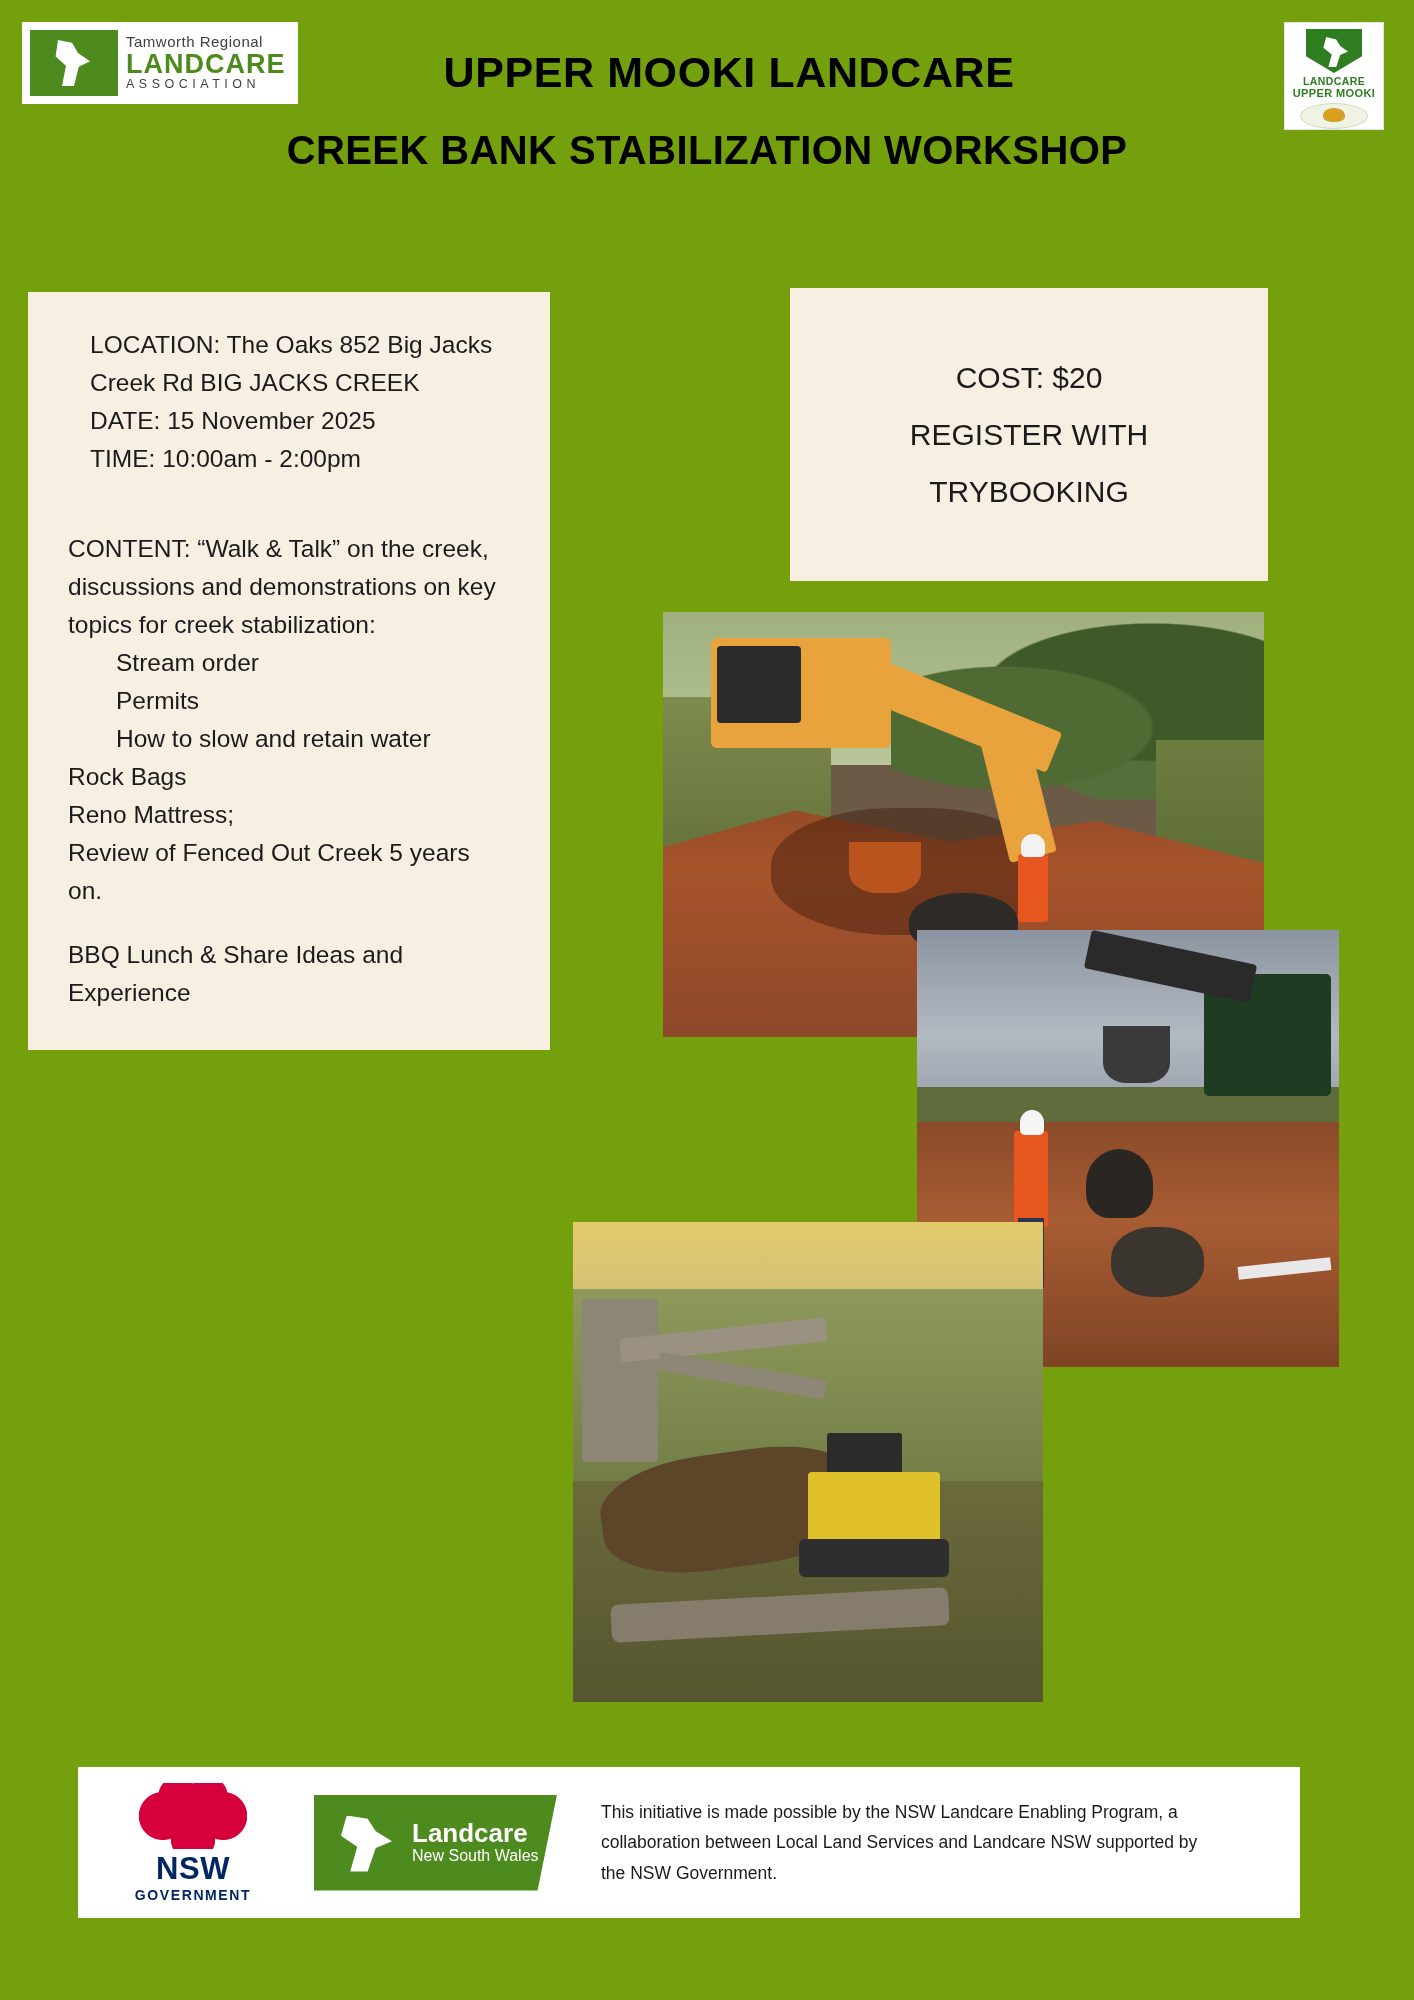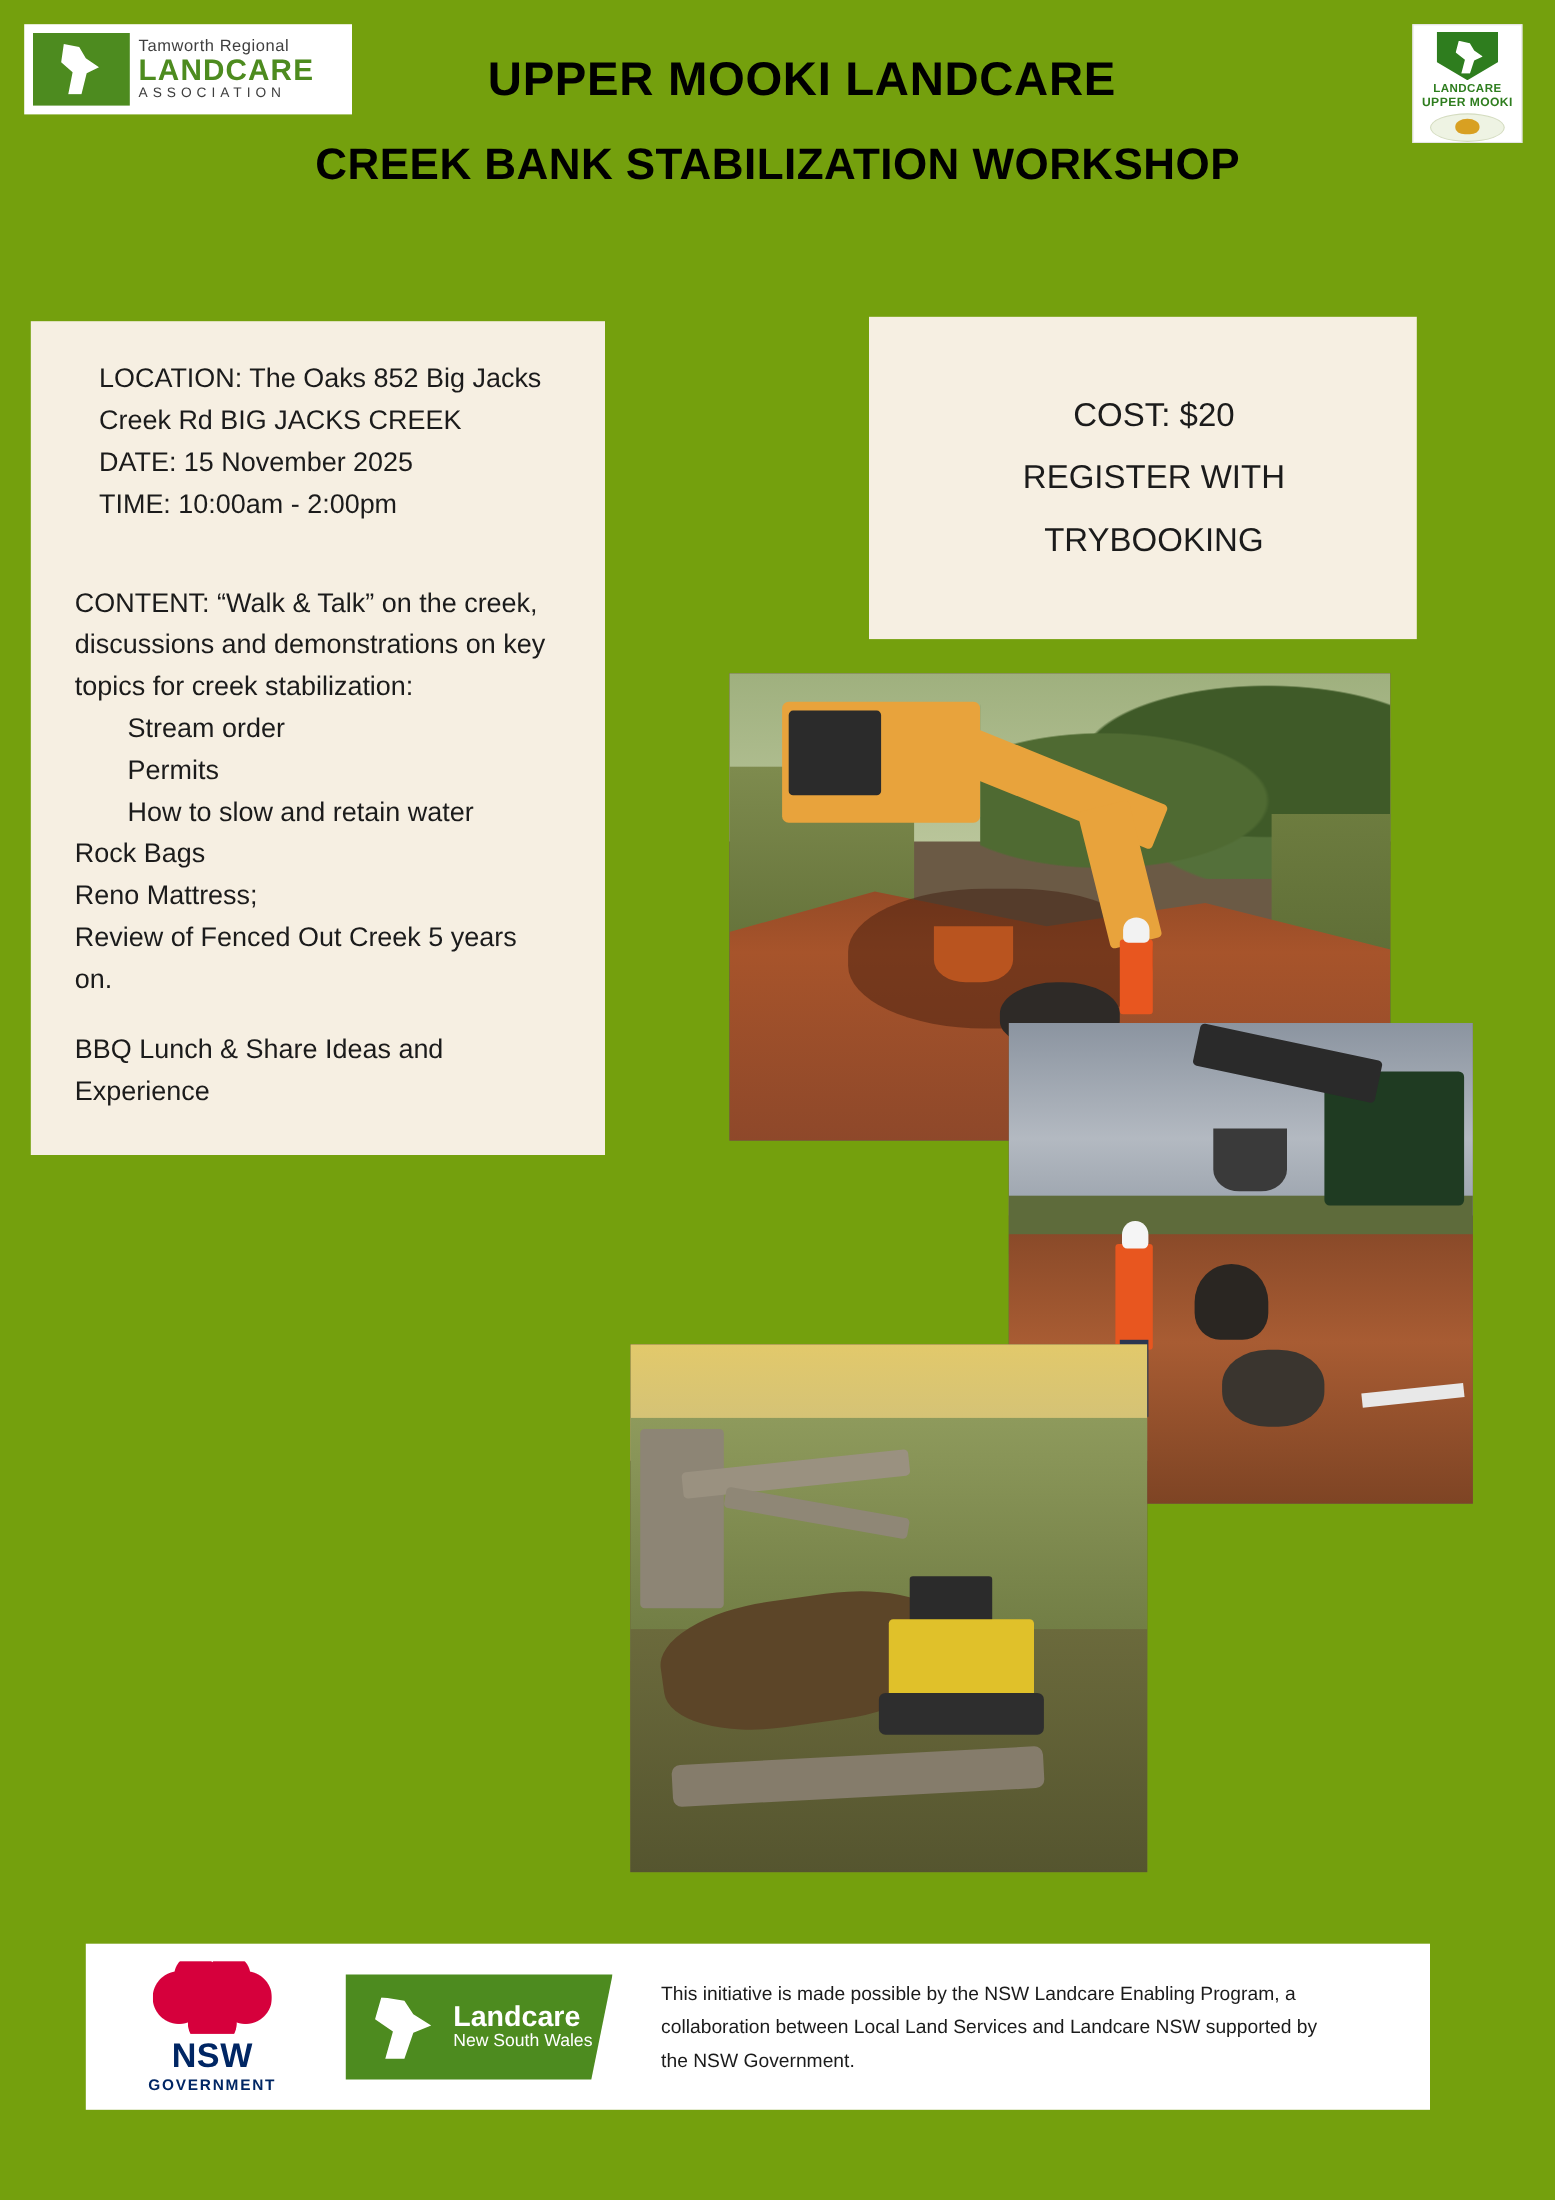--- a/index.html
+++ b/index.html
@@ -17,21 +17,21 @@
 
   
   .header {
     position: relative;
     height: 210px;
   }
   .tr-logo {
     position: absolute;
     left: 22px;
     top: 22px;
-    width: 298px;
+    width: 276px;
     height: 82px;
     background: #ffffff;
     display: flex;
     align-items: center;
     box-sizing: border-box;
     padding: 4px 8px;
   }
   .tr-logo .horse {
     width: 88px;
     height: 66px;
@@ -193,21 +193,20 @@
     height: 293px;
     background: #f6efe2;
     display: flex;
     flex-direction: column;
     justify-content: center;
     align-items: center;
     font-size: 30px;
     line-height: 1.9;
     color: #1b1b1b;
     text-align: center;
-    padding-left: 20px;
   }
 
   
   .photo {
     position: absolute;
     overflow: hidden;
     background: #6b5a45;
   }
   .photo-1 {
     left: 663px;

